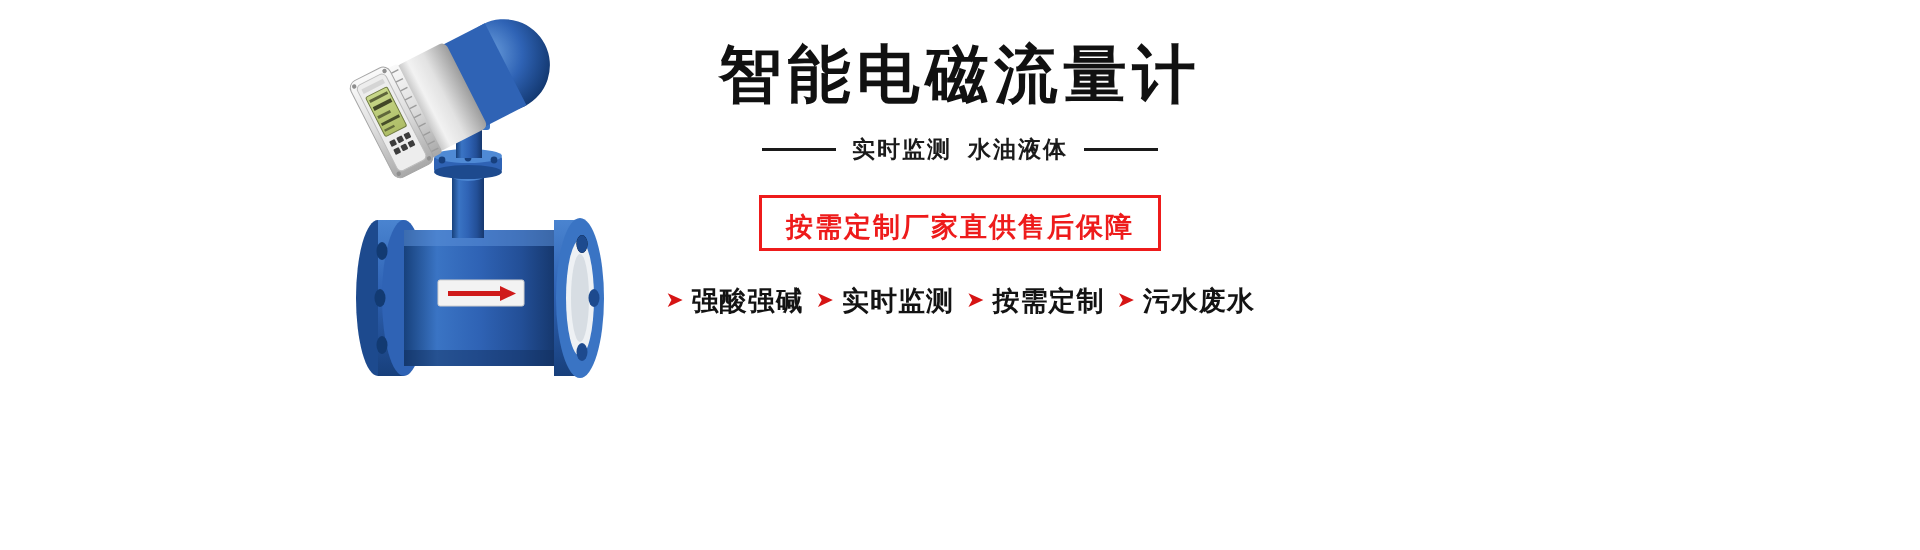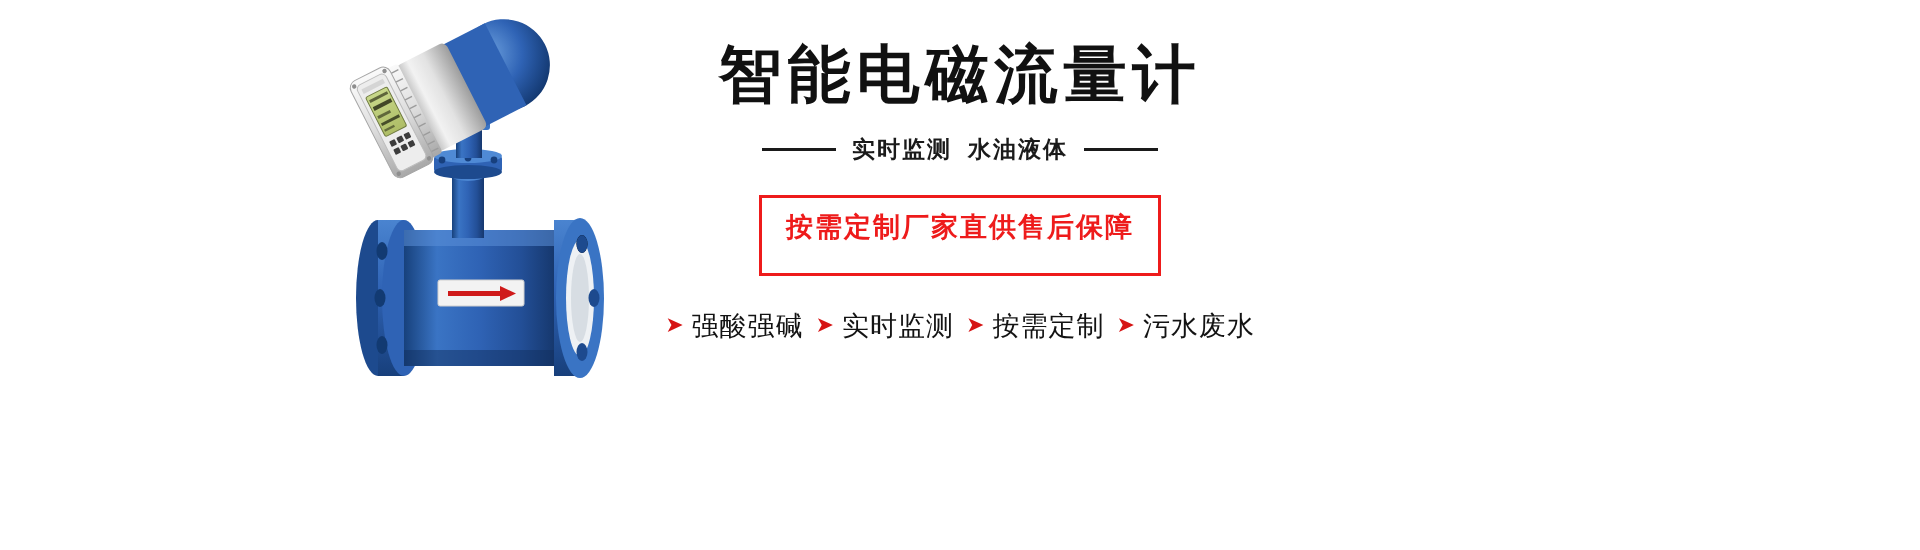--- a/index.html
+++ b/index.html
@@ -77,21 +77,21 @@
     font-weight:bold;
     color:#1a1a1a;
     letter-spacing:2px;
     white-space:nowrap;
   }
 
   .redbox {
     margin:30px auto 0;
     display:inline-block;
     border:3px solid #ee1b1b;
-    padding:11px 24px 28px;
+    padding:11px 24px 3px;
     background:transparent;
   }
   .redbox-text {
     font-size:27px;
     font-weight:bold;
     color:#ee1b1b;
     letter-spacing:2px;
     white-space:nowrap;
   }
 
@@ -109,21 +109,21 @@
     gap:8px;
   }
   .feature .arrow {
     color:#d61414;
     font-size:22px;
     line-height:1;
     transform:translateY(-1px);
   }
   .feature .flabel {
     font-size:27px;
-    font-weight:normal;
+    font-weight:bold;
     color:#131313;
     letter-spacing:1px;
   }
 </style>
 </head>
 <body>
 
 <div id="banner">
 
   <div class="bg-diagonal"></div>

